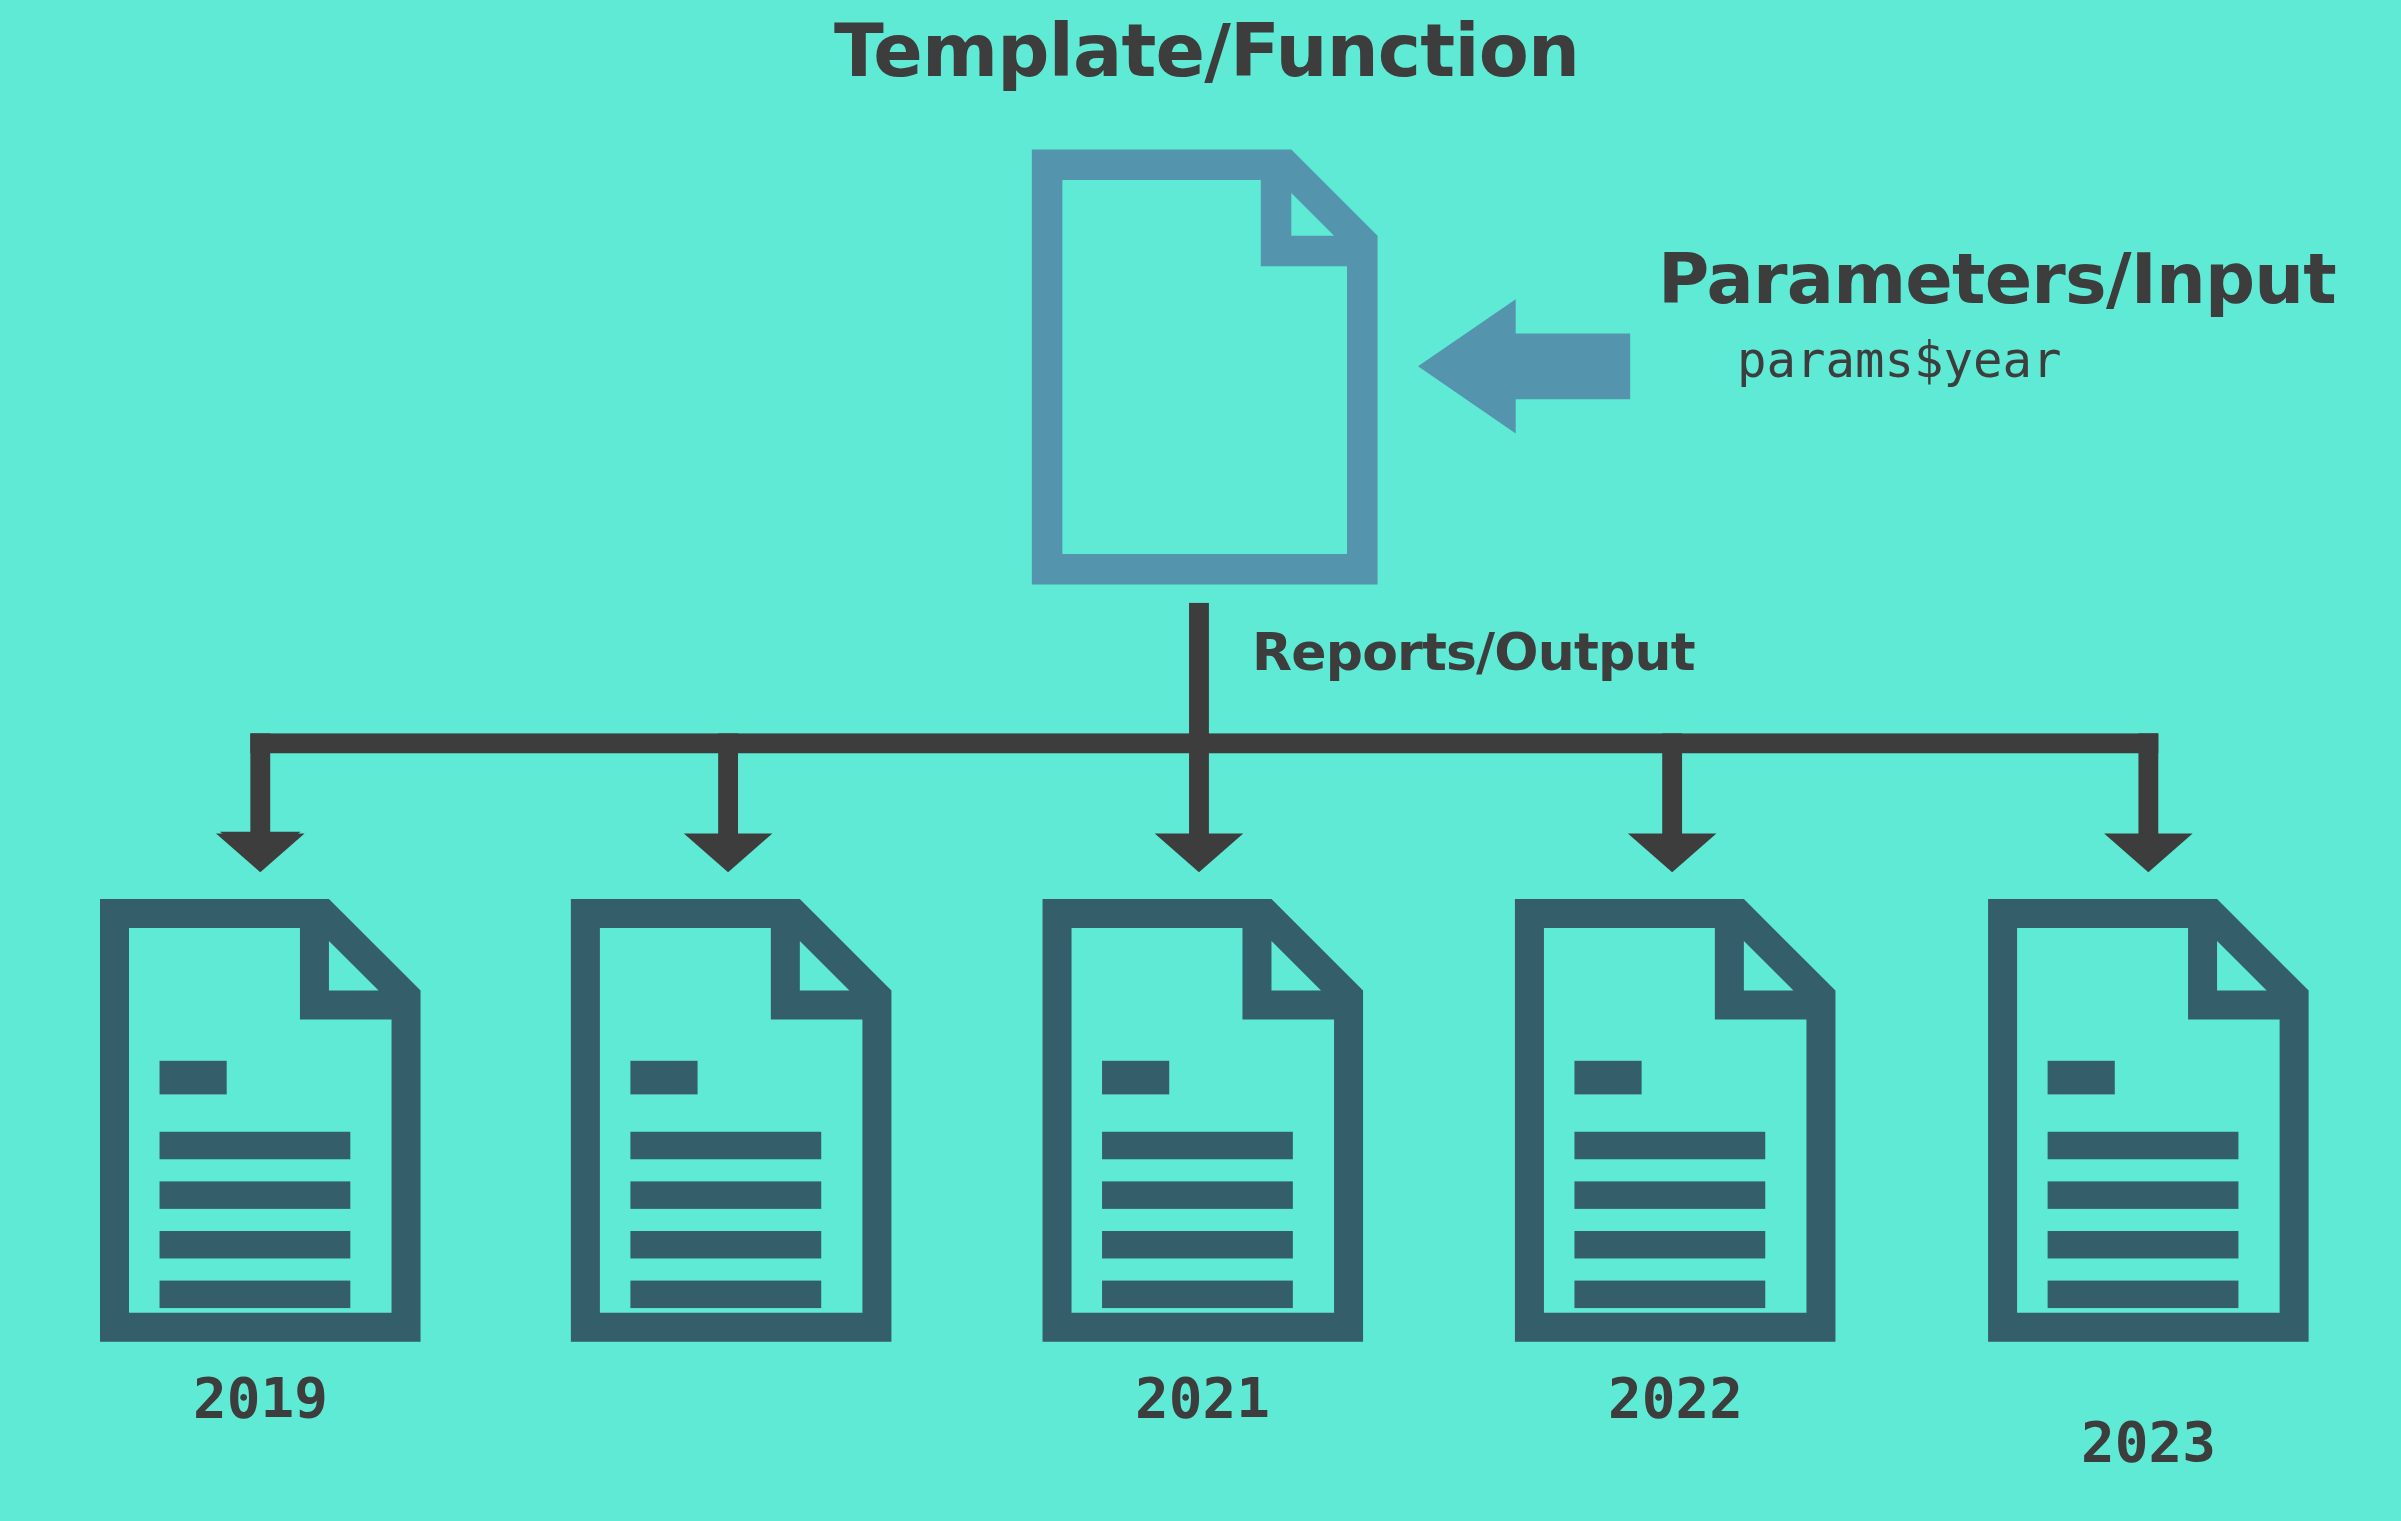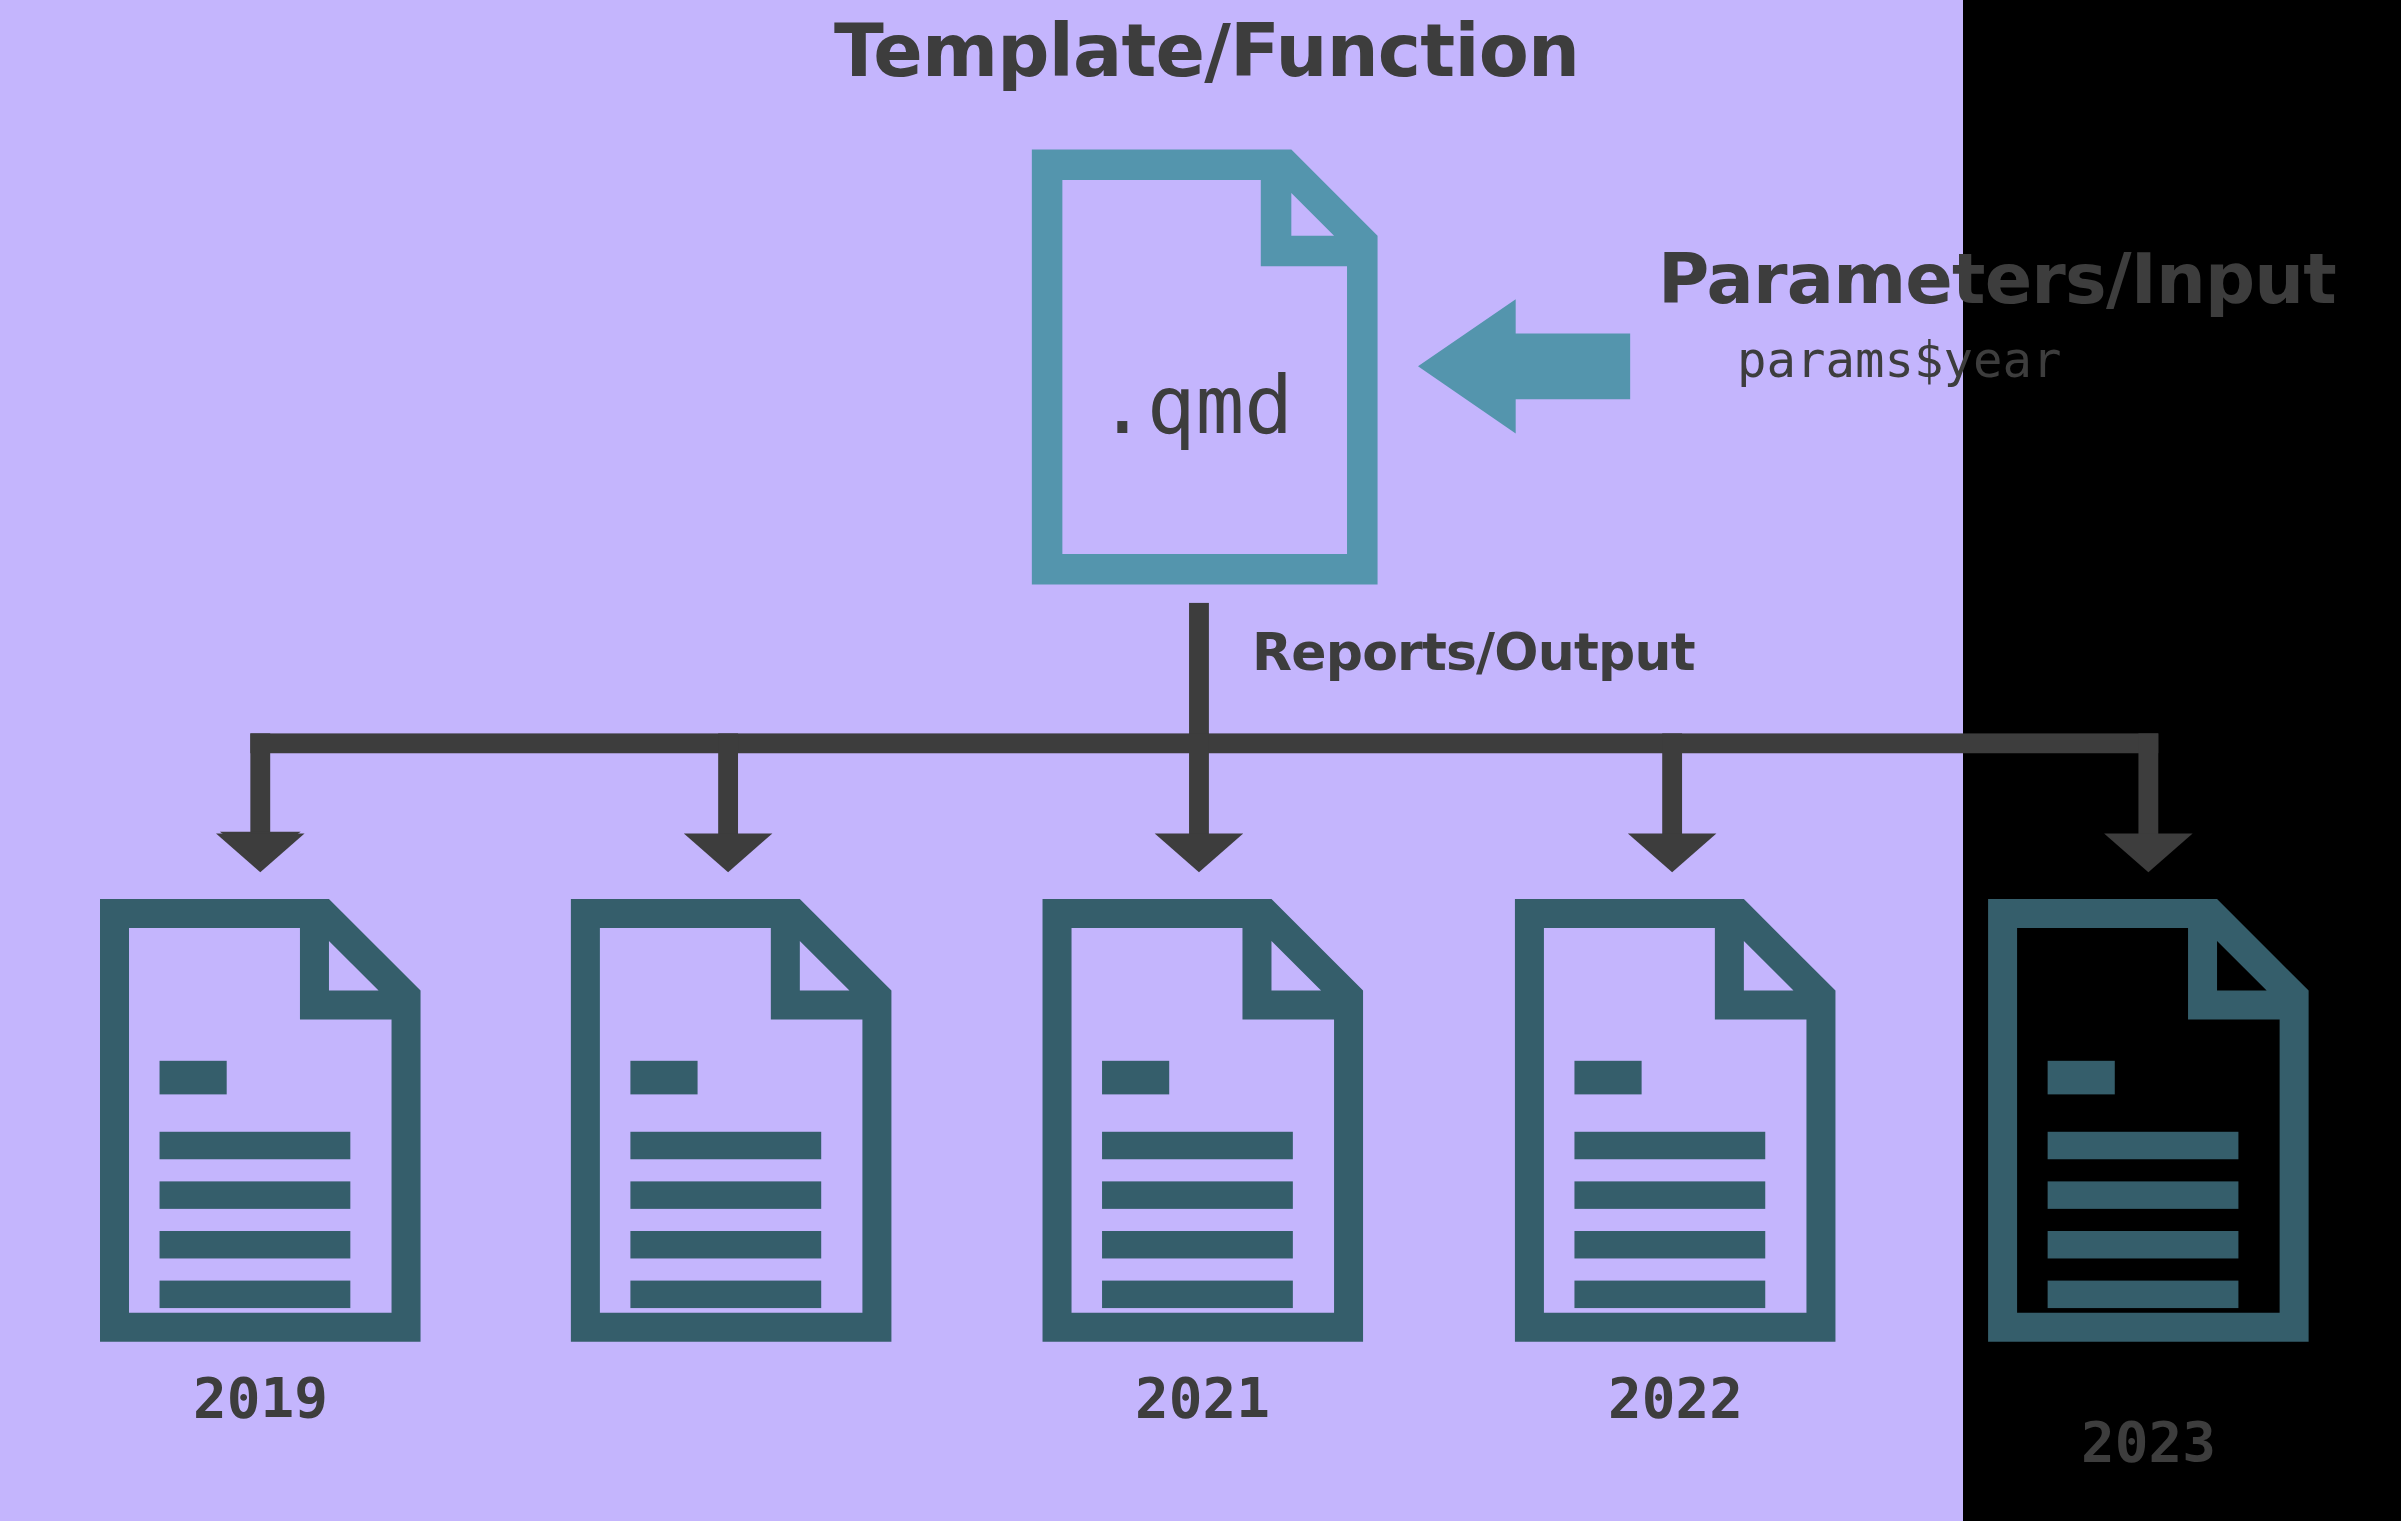--- a/index.html
+++ b/index.html
@@ -8,23 +8,23 @@
     background: #000000;
   }
   body {
     width: 2401px;
     height: 1521px;
     overflow: hidden;
     font-family: "DejaVu Sans", sans-serif;
   }
   #stage {
     position: relative;
-    width: 1963px;
+    width: 2401px;
     height: 1521px;
-    background: #c4b5fd;
+    background: #5eead4;
   }
 
   
   .label-bold {
     position: absolute;
     color: #3d3d3d;
     font-family: "DejaVu Sans", sans-serif;
     font-weight: bold;
     white-space: nowrap;
     letter-spacing: -0.8px;
@@ -166,21 +166,20 @@
   </svg>
 
   <div class="label-bold" id="title-template">Template/Function</div>
 
   <div class="label-bold" id="label-params-title">Parameters/Input</div>
 
   <div class="label-mono" id="label-params-code">params$year</div>
 
   <div class="label-bold" id="label-reports">Reports/Output</div>
 
-  <div class="label-mono" id="qmd-extension" style="left:1098px; top:365px; font-size:81px;">.qmd</div>
 
   <div class="year-label" style="left:108px;">2019</div>
   <div class="year-label" style="left:1050px;">2021</div>
   <div class="year-label" style="left:1523px;">2022</div>
   <div class="year-label" style="left:1996px;margin-top:44px;">2023</div>
 
 </div>
 
 
 </body></html>

